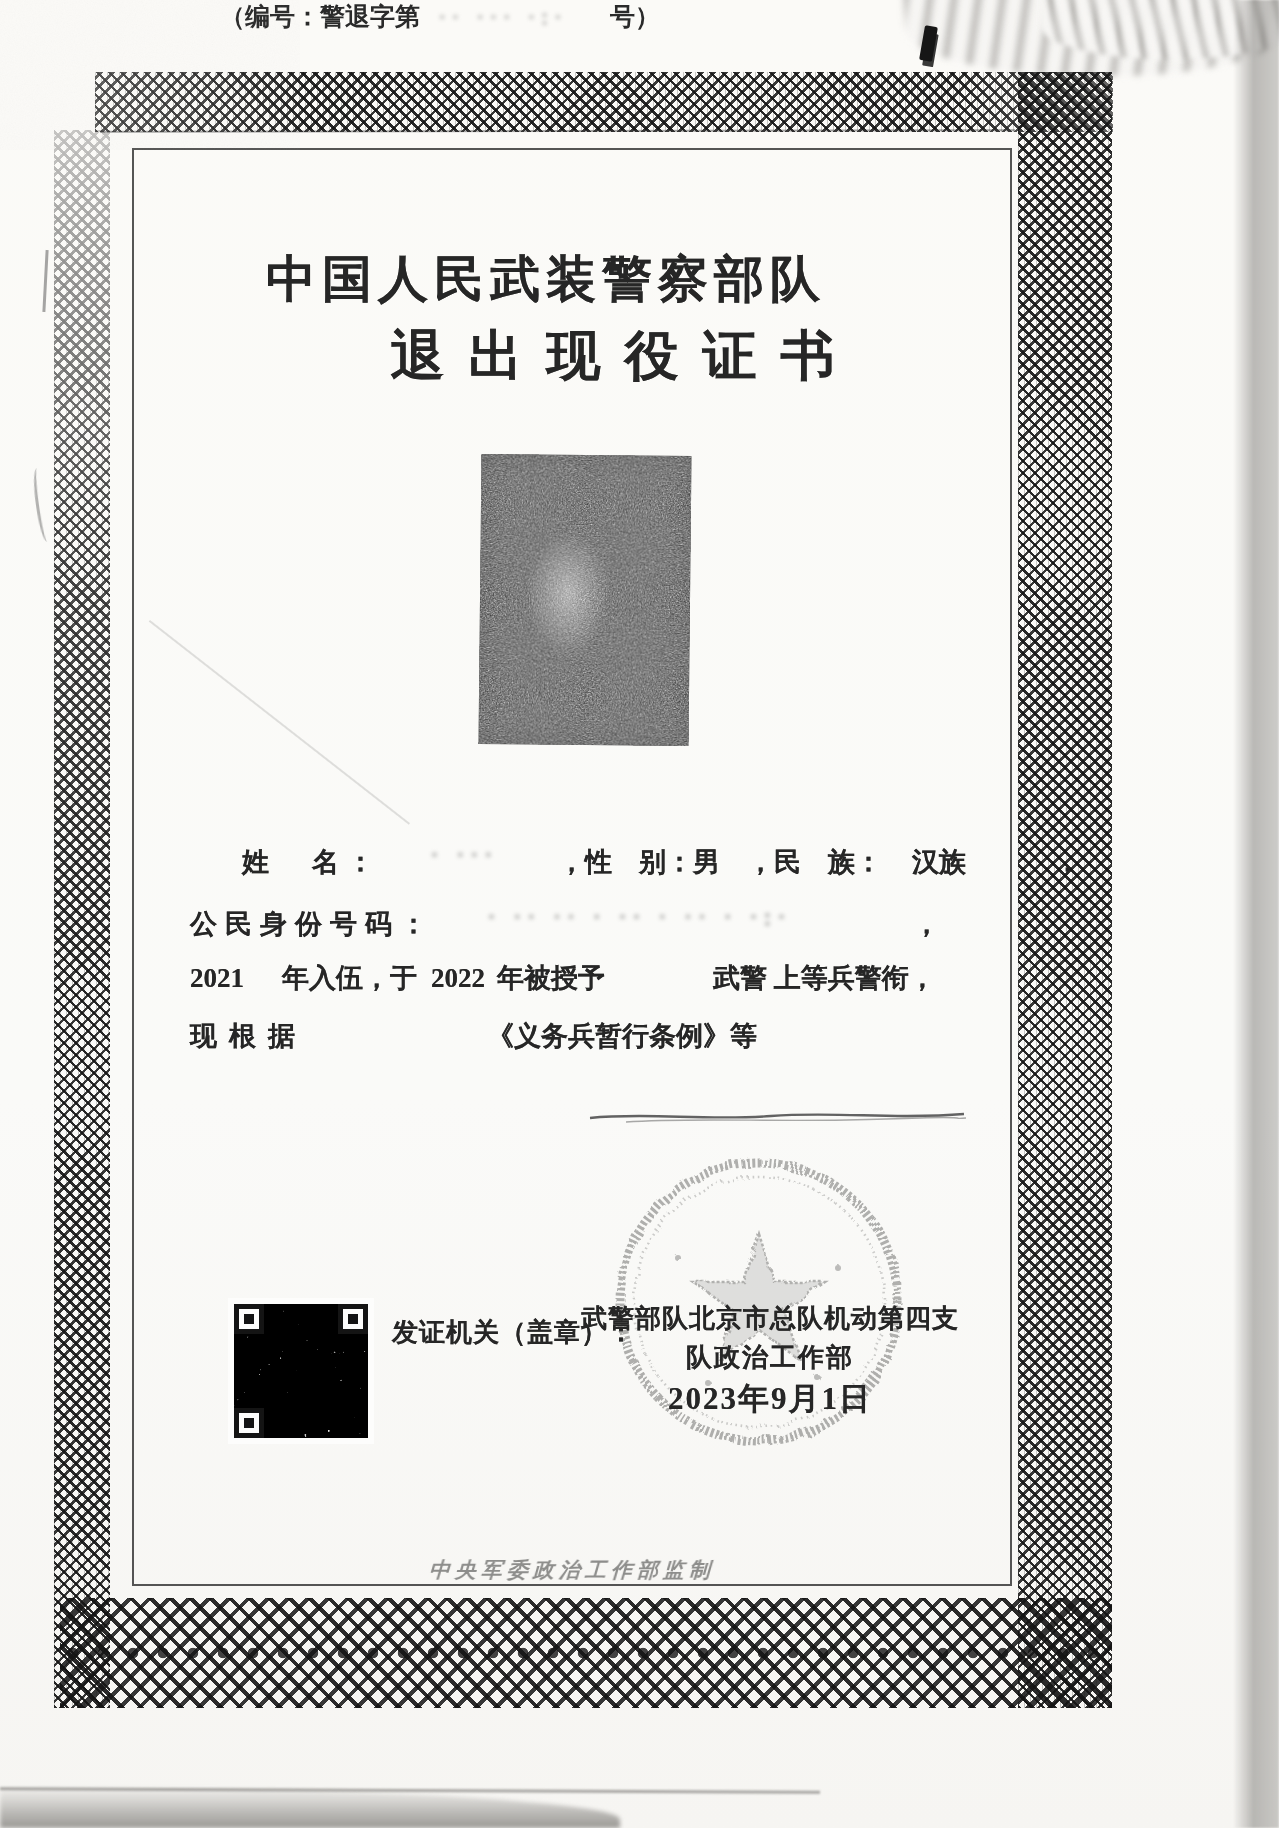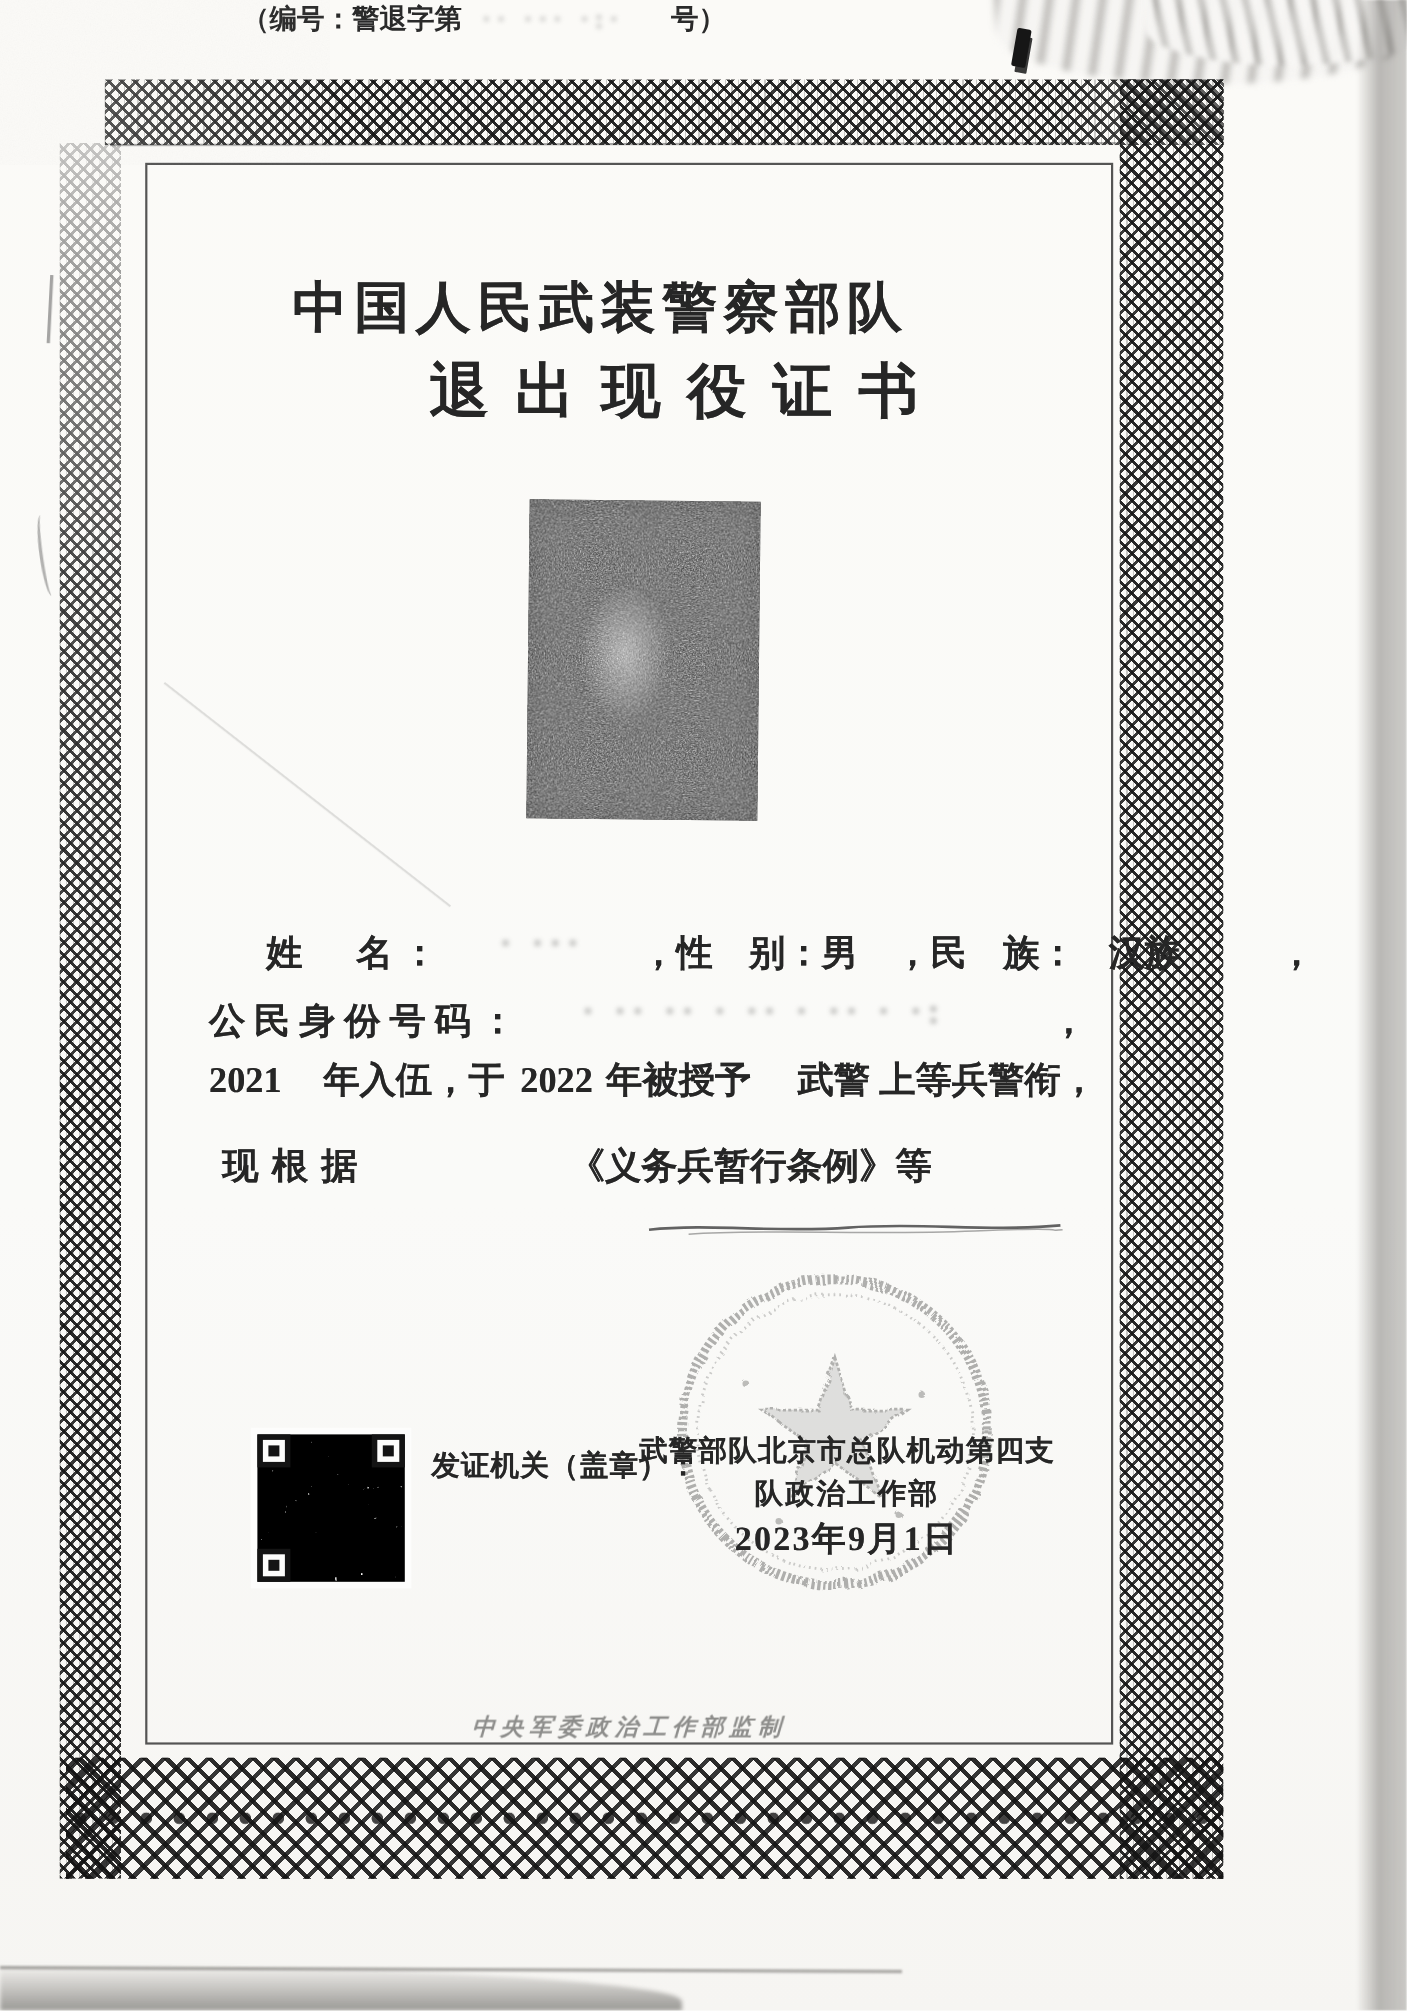--- a/index.html
+++ b/index.html
@@ -68,25 +68,25 @@
   .title2 { left:132px; top:320px; width:961px; text-align:center;
     font-size:54px; letter-spacing:24px; text-indent:24px; filter:blur(.3px); }
   .serial { left:132px; top:394px; width:880px; display:flex; justify-content:center;
     align-items:baseline; font-size:25px; font-weight:bold; color:#2a2a2a; }
   .serial .sm { display:inline-block; width:150px; margin-left:18px; }
   .serial .sfx { margin-left:22px; }
 
   .smudge { color:#8f8f8d; filter:blur(2.2px); opacity:.6; letter-spacing:5px;
     font-weight:bold; overflow:hidden; }
 
-  .bodyline { font-size:33px; }
+  .bodyline { font-size:27px; }
   .l-name { left:170px; top:840px; }
   .l-id   { left:190px; top:902px; }
   .l-serv { left:190px; top:960px; }
-  .l-basis{ left:202px; top:1018px;margin-top:20px; }
+  .l-basis{ left:190px; top:1018px; }
   .l-claus{ left:182px; top:1078px; }
   .ls8  { letter-spacing:8px; }
   .ls12 { letter-spacing:12px; }
 
   .name-smudge { display:inline-block; width:112px; margin-left:48px; vertical-align:baseline; }
   .id-smudge { display:inline-block; width:330px; margin-left:52px; }
 
   .underline-svg { position:absolute; left:586px; top:1108px; }
 
   .photo { position:absolute; left:480px; top:455px; width:210px; height:290px;
@@ -160,21 +160,21 @@
 
   <div class="txt bodyline l-name">
     <span class="ls8" style="margin-left:72px;">姓　名：</span><span class="smudge name-smudge">· ···</span><span style="margin-left:16px;">，性　别：男　，民　族：</span><span style="margin-left:30px;">汉族</span><span style="margin-left:88px;">，</span>
   </div>
 
   <div class="txt bodyline l-id">
     <span class="ls8">公民身份号码：</span><span class="smudge id-smudge">· ·· ·· · ·· · ·· · ·:·</span><span style="margin-left:96px;">，</span>
   </div>
 
   <div class="txt bodyline l-serv">
-    <span>2021</span><span style="margin-left:38px;">年入伍，于</span><span style="margin-left:14px;">2022</span><span style="margin-left:12px;">年被授予</span><span style="margin-left:42px;">武警 上等兵</span><span style="">警衔，</span>
+    <span>2021</span><span style="margin-left:38px;">年入伍，于</span><span style="margin-left:14px;">2022</span><span style="margin-left:12px;">年被授予</span><span style="margin-left:108px;">武警 上等兵</span><span style="">警衔，</span>
   </div>
 
   <div class="txt bodyline l-basis">
     <span class="ls12">现根据</span><span style="margin-left:180px;">《义务兵暂行条例》等</span>
   </div>
 
   <svg class="underline-svg" width="384" height="18">
     <path d="M4,10 C60,4 120,13 185,8 S310,12 378,6" stroke="#3c3c3c" stroke-width="2.4" fill="none" opacity=".8"></path>
     <path d="M40,14 C110,9 200,15 300,11 S360,12 380,10" stroke="#555" stroke-width="1.4" fill="none" opacity=".5"></path>
   </svg>

